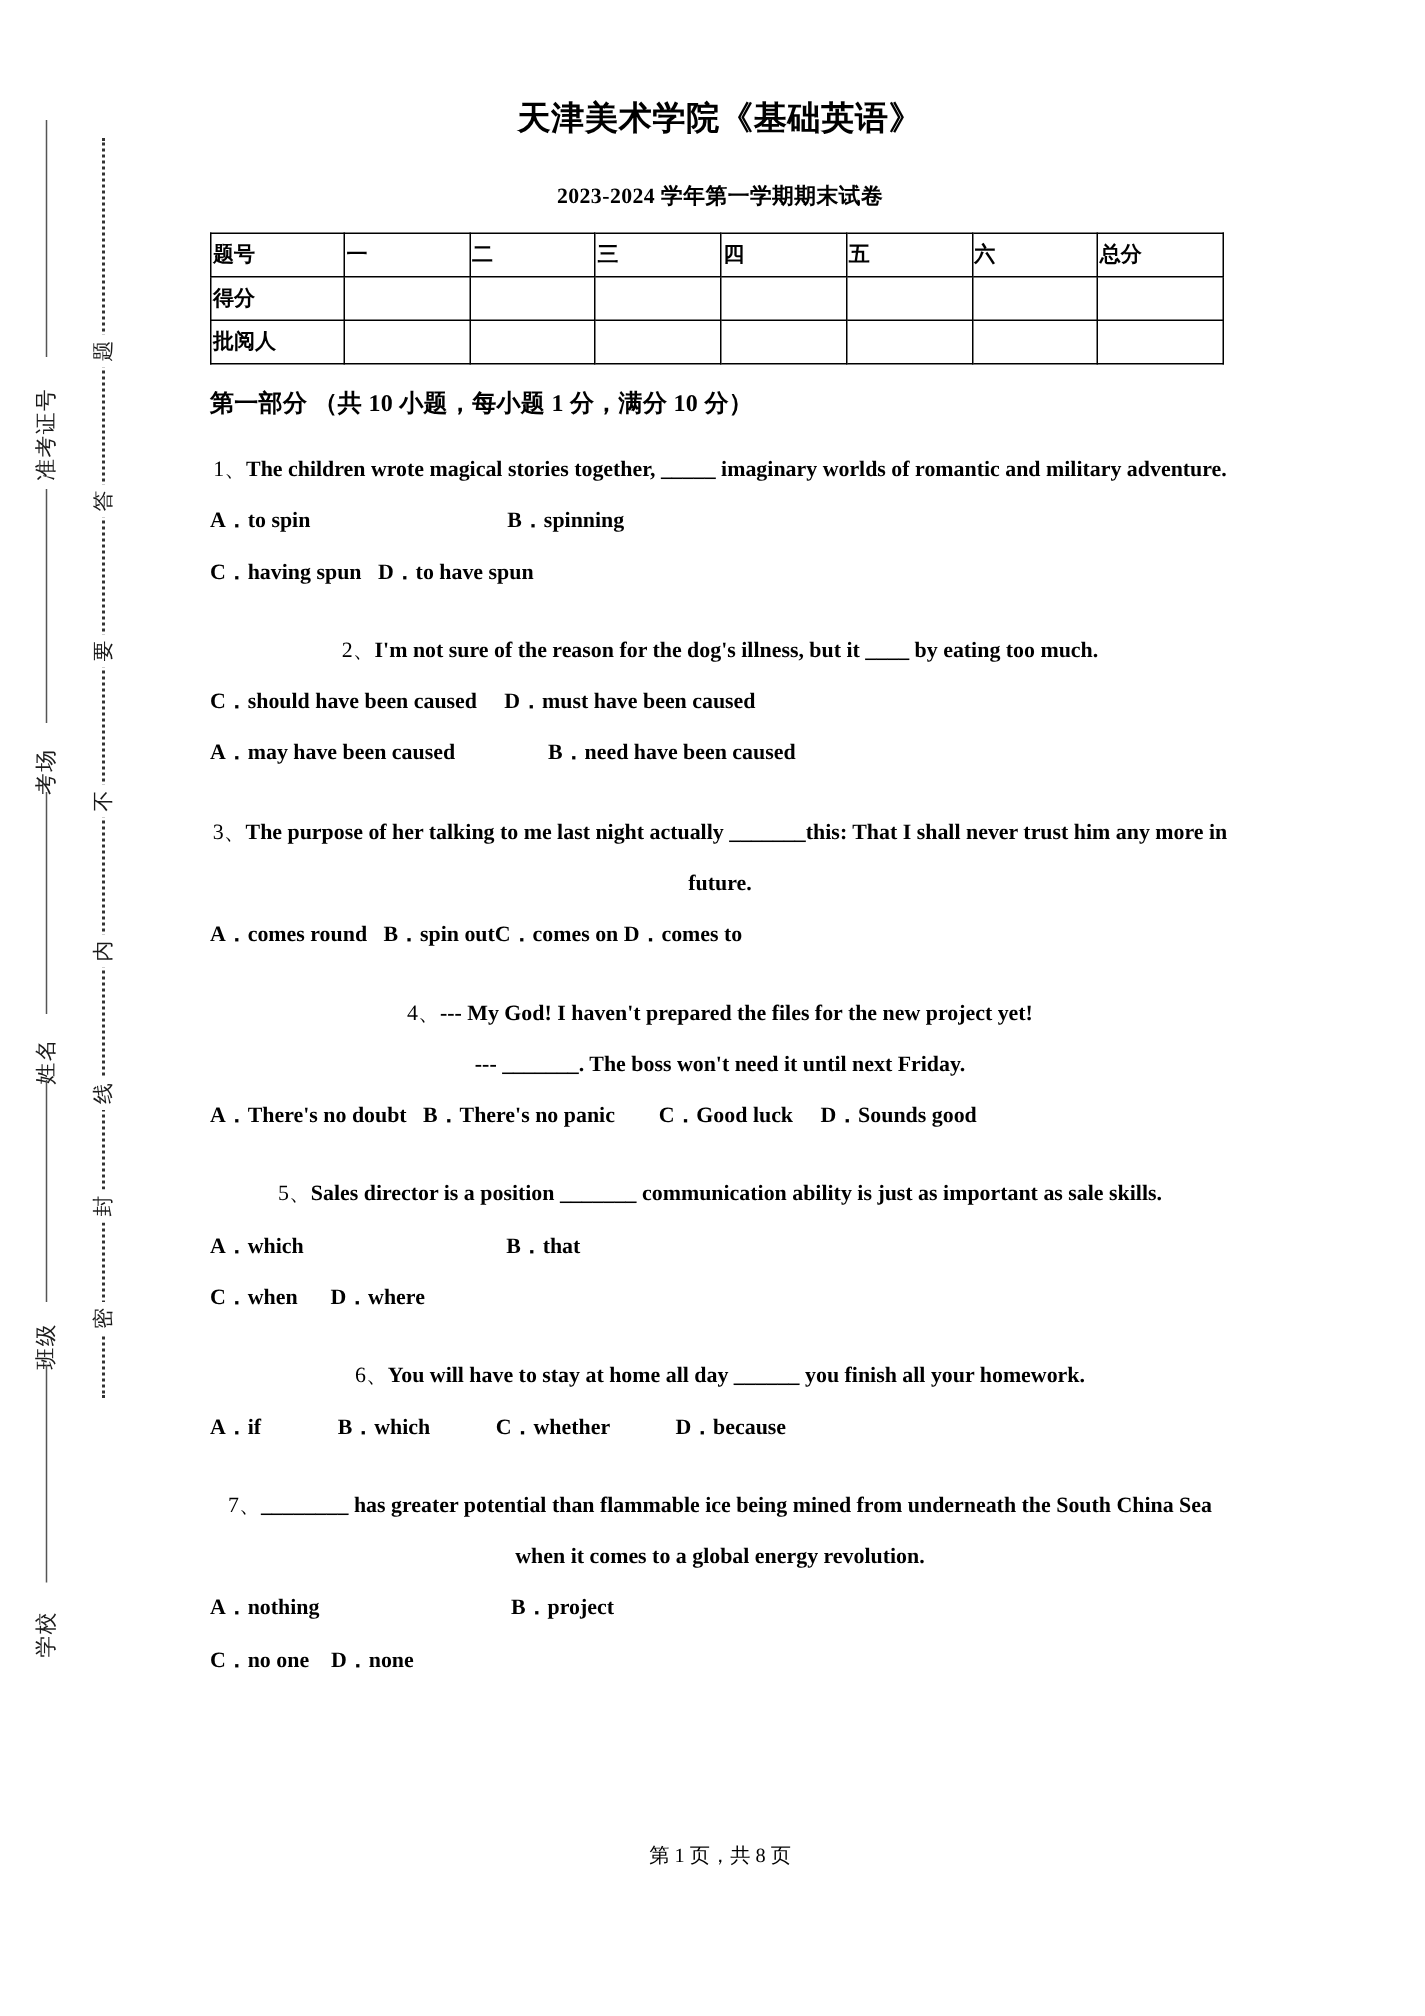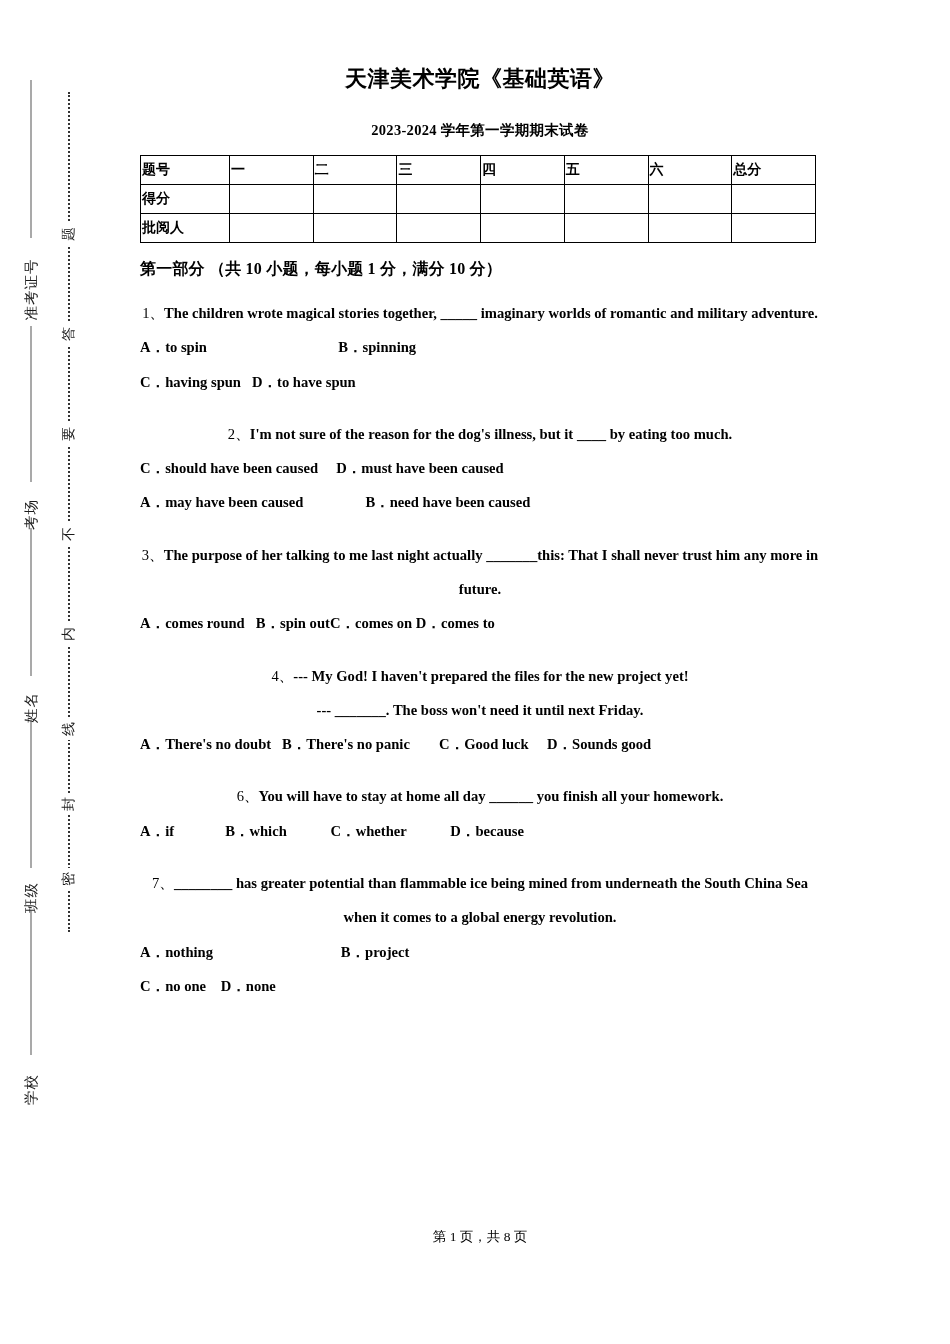--- a/index.html
+++ b/index.html
@@ -254,20 +254,25 @@
     <div class="q-stem"><span class="q-num">3、</span><span>The purpose of her talking to me last night actually _______this: That I shall never trust him any more in future.</span></div>
     <div class="q-opts">A．comes round   B．spin outC．comes on D．comes to</div>
   </div>
 
   <div class="question">
     <div class="q-stem"><span class="q-num">4、</span><span>--- My God! I haven't prepared the files for the new project yet!</span></div>
     <div class="q-stem">--- _______. The boss won't need it until next Friday.</div>
     <div class="q-opts">A．There's no doubt   B．There's no panic        C．Good luck     D．Sounds good</div>
   </div>
 
+  <div class="question">
+    <div class="q-stem"><span class="q-num">5、</span><span>Sales director is a position _______ communication ability is just as important as sale skills.</span></div>
+    <div class="q-opts">A．which                                     B．that</div>
+    <div class="q-opts">C．when      D．where</div>
+  </div>
 
   <div class="question">
     <div class="q-stem"><span class="q-num">6、</span><span>You will have to stay at home all day ______ you finish all your homework.</span></div>
     <div class="q-opts">A．if              B．which            C．whether            D．because</div>
   </div>
 
   <div class="question">
     <div class="q-stem"><span class="q-num">7、</span><span>________ has greater potential than flammable ice being mined from underneath the South China Sea when it comes to a global energy revolution.</span></div>
     <div class="q-opts">A．nothing                                   B．project</div>
     <div class="q-opts">C．no one    D．none</div>

